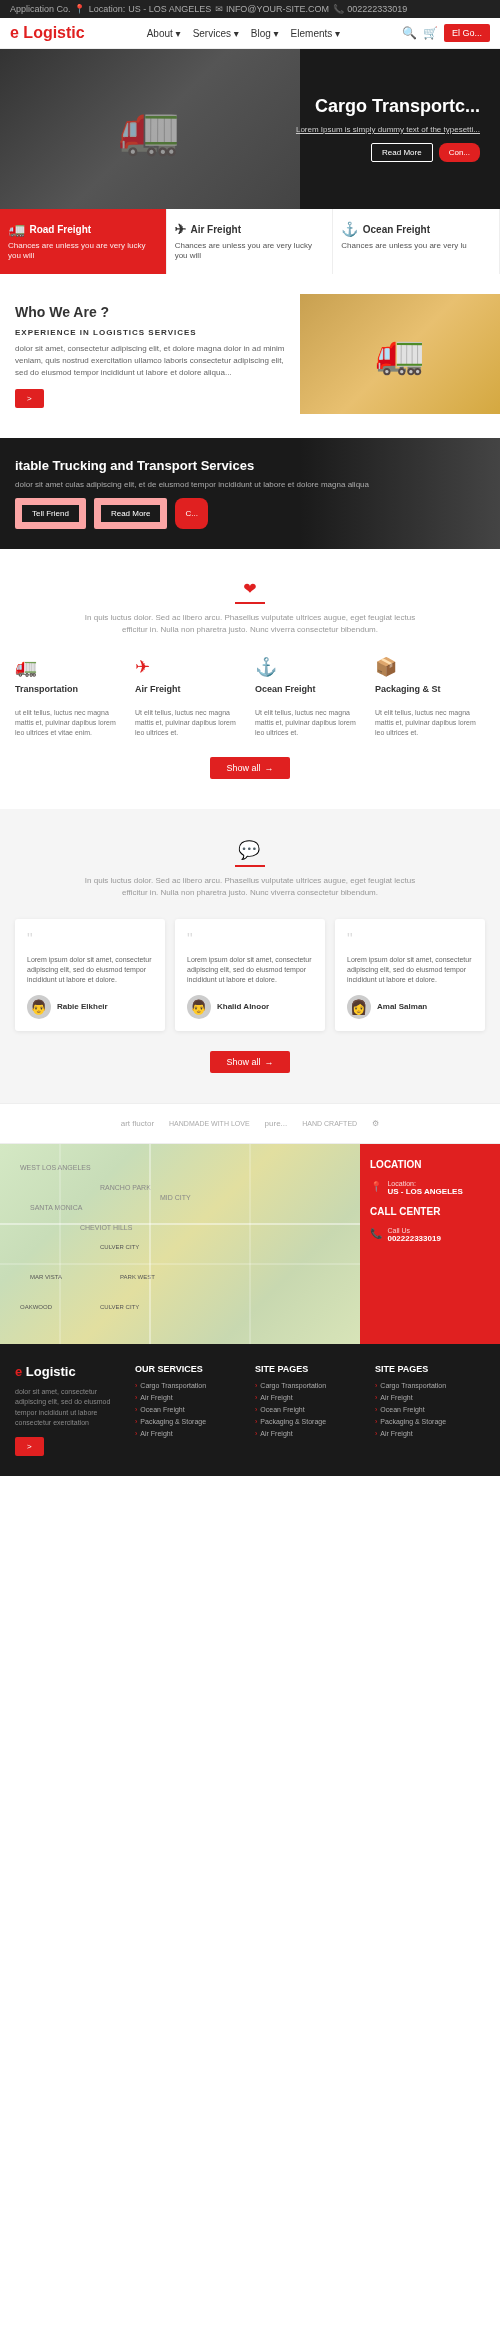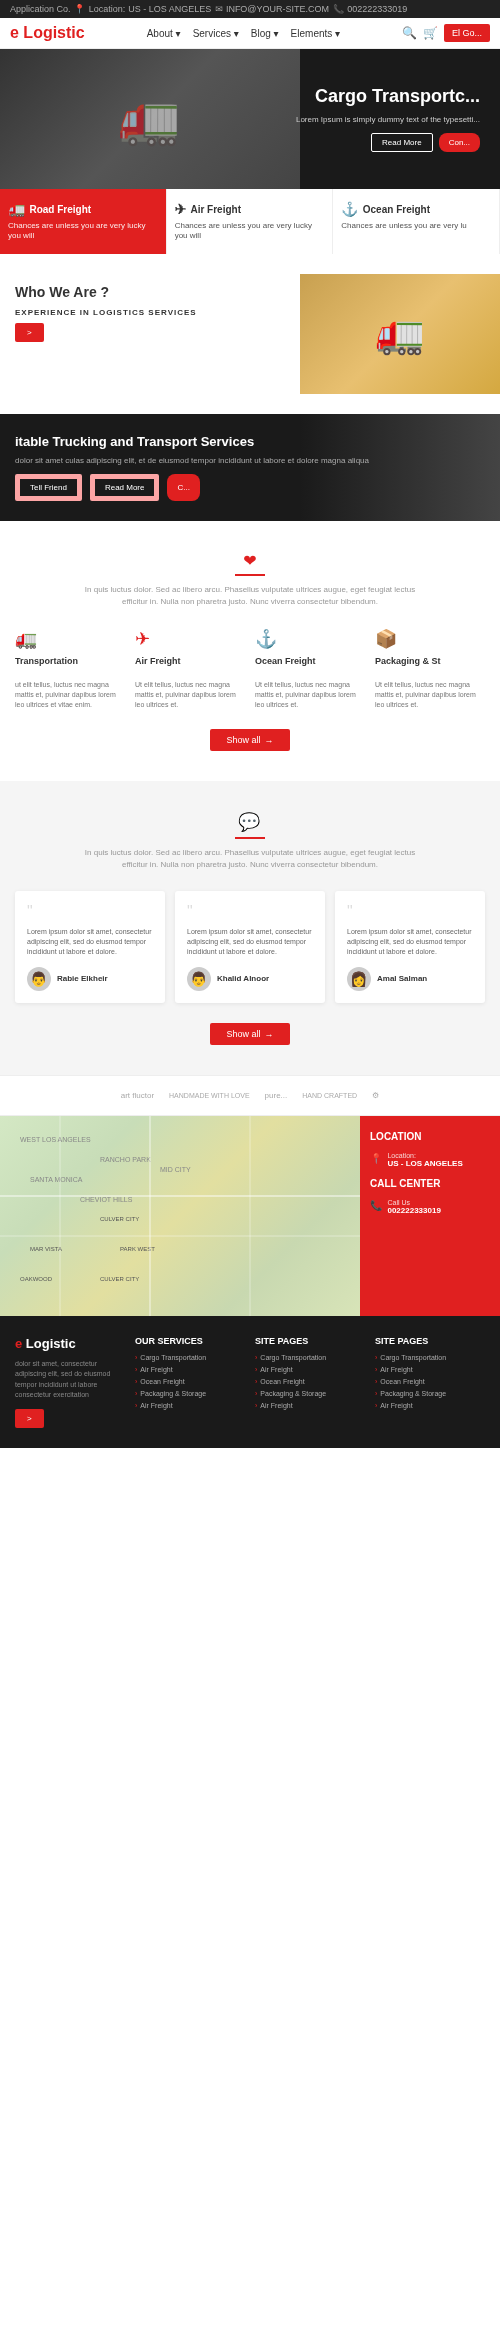--- a/index.html
+++ b/index.html
@@ -13,26 +13,26 @@
     
     .header { background: #fff; padding: 6px 10px; display: flex; justify-content: space-between; align-items: center; border-bottom: 1px solid #eee; }
     .logo { font-size: 16px; font-weight: bold; color: #222; }
     .logo span { color: #e02020; }
     .nav { display: flex; gap: 12px; align-items: center; font-size: 10px; }
     .nav-item { cursor: pointer; color: #333; display: flex; align-items: center; gap: 2px; }
     .nav-actions { display: flex; gap: 6px; align-items: center; }
     .nav-btn { background: #e02020; color: #fff; border: none; padding: 4px 8px; font-size: 9px; cursor: pointer; border-radius: 2px; }
 
     
-    .hero { background: #1a1a1a; position: relative; height: 140px; overflow: hidden; display: flex; align-items: center; justify-content: flex-end; padding-right: 20px; }
+    .hero { background: #1a1a1a; position: relative; height: 160px; overflow: hidden; display: flex; align-items: center; justify-content: flex-end; padding-right: 20px; }
     .hero-truck { position: absolute; left: 0; top: 0; width: 60%; height: 100%; background: linear-gradient(135deg, #333 0%, #555 50%, #444 100%); display: flex; align-items: center; justify-content: center; }
     .hero-truck::after { content: '🚛'; font-size: 50px; opacity: 0.6; }
     .hero-content { position: relative; z-index: 2; text-align: right; color: #fff; max-width: 200px; }
     .hero-title { font-size: 18px; font-weight: bold; line-height: 1.2; }
-    .hero-subtitle { font-size: 8px; color: #ccc; margin: 6px 0; line-height: 1.4; }
+    .hero-subtitle { font-size: 8px; color: #ccc; margin: 6px 0; line-height: 1.4; text-decoration: underline; }
     .hero-buttons { display: flex; gap: 6px; justify-content: flex-end; margin-top: 8px; }
     .btn-outline { border: 1px solid #fff; color: #fff; background: transparent; padding: 4px 10px; font-size: 8px; cursor: pointer; border-radius: 2px; }
     .btn-red { background: #e02020; color: #fff; border: none; padding: 4px 10px; font-size: 8px; cursor: pointer; border-radius: 8px; }
 
     
     .service-boxes { display: flex; background: #fff; }
     .service-box { flex: 1; padding: 12px 8px; border-right: 1px solid #eee; }
     .service-box:first-child { background: #e02020; color: #fff; }
     .service-box-title { font-size: 10px; font-weight: bold; margin-bottom: 4px; display: flex; align-items: center; gap: 4px; }
     .service-box-text { font-size: 8px; line-height: 1.3; color: inherit; opacity: 0.85; }
@@ -49,21 +49,21 @@
     .section-text { font-size: 8px; line-height: 1.5; color: #666; margin-bottom: 10px; }
     .btn-red-sm { background: #e02020; color: #fff; border: none; padding: 5px 12px; font-size: 8px; cursor: pointer; border-radius: 2px; }
 
     
     .trucking-section { background: #1a1a1a; color: #fff; padding: 20px 15px; display: flex; align-items: center; position: relative; overflow: hidden; min-height: 100px; }
     .trucking-bg { position: absolute; right: 0; top: 0; width: 40%; height: 100%; background: linear-gradient(to left, #444, transparent); }
     .trucking-content { position: relative; z-index: 2; flex: 1; }
     .trucking-title { font-size: 13px; font-weight: bold; margin-bottom: 6px; }
     .trucking-text { font-size: 8px; color: #aaa; line-height: 1.4; margin-bottom: 8px; }
     .trucking-actions { display: flex; gap: 8px; }
-    .btn-white-outline { border: 5px solid #fca5a5; color: #fff; background: transparent; padding: 4px 10px; font-size: 8px; cursor: pointer; border-radius: 2px; }
+    .btn-white-outline { border: 7px solid #fca5a5; color: #fff; background: transparent; padding: 4px 10px; font-size: 8px; cursor: pointer; border-radius: 2px; }
 
     
     .our-service { padding: 30px 15px; background: #fff; text-align: center; }
     .centered-title { font-size: 16px; font-weight: bold; margin-bottom: 6px; }
     .centered-subtitle { font-size: 8px; color: #999; line-height: 1.5; margin-bottom: 20px; max-width: 350px; margin-left: auto; margin-right: auto; }
     .services-grid { display: flex; gap: 10px; margin-bottom: 20px; }
     .service-card { flex: 1; text-align: left; }
     .service-card-icon { font-size: 18px; color: #e02020; margin-bottom: 6px; }
     .service-card-title { font-size: 9px; font-weight: bold; margin-bottom: 14px; }
     .service-card-text { font-size: 7px; color: #777; line-height: 1.4; }
@@ -180,20 +180,21 @@
       <span>Ocean Freight</span>
     </div>
     <div class="service-box-text">Chances are unless you are very lu</div>
   </div>
 </div>
 
 <div class="who-we-are">
   <div class="who-left">
     <div class="section-title">Who We Are ?</div>
     <div class="section-subtitle" style="font-size:8px; color:#333; font-weight:bold; margin-bottom:6px;">experience in Logistics services</div>
+    <div class="section-text">dolor sit amet, consectetur adipiscing elit, et dolore magna dolor in ad minim veniam, quis nostrud exercitation ullamco laboris consectetur adipiscing elit, sed do eiusmod tempor incididunt ut labore et dolore aliqua...</div>
     <button class="btn-red-sm">&gt;</button>
   </div>
   <div class="who-right-img"></div>
 </div>
 
 <div class="trucking-section">
   <div class="trucking-bg"></div>
   <div class="trucking-content">
     <div class="trucking-title">itable Trucking and Transport Services</div>
     <div class="trucking-text">dolor sit amet culas adipiscing elit, et de eiusmod tempor incididunt ut labore et dolore magna aliqua</div>

